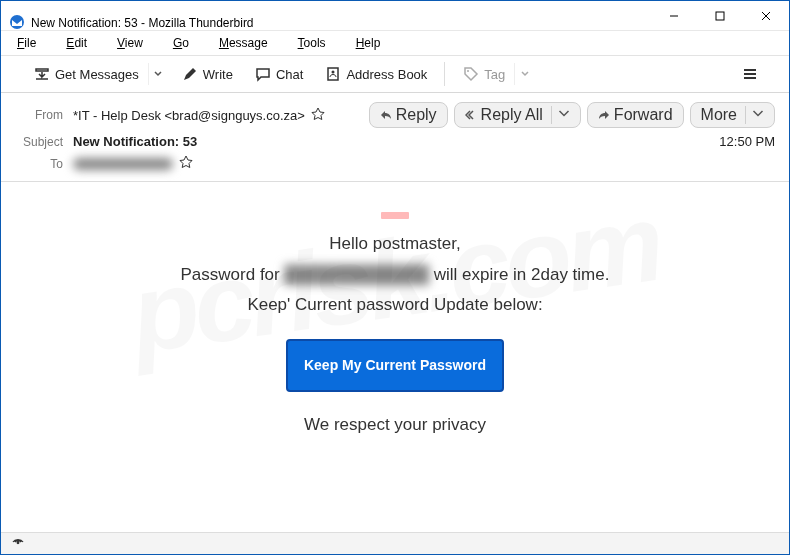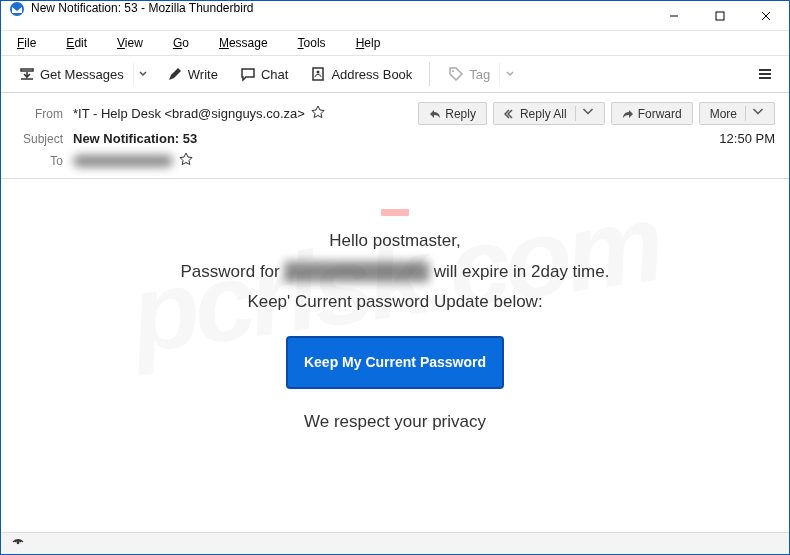--- a/index.html
+++ b/index.html
@@ -1,39 +1,39 @@
 <!DOCTYPE html>
 <html><head>
 <meta charset="utf-8">
 <style>
 * { box-sizing: border-box; margin: 0; padding: 0; font-family: "Segoe UI", Tahoma, sans-serif; }
 body { width: 790px; height: 555px; background: #fff; border: 1px solid #0a5ab3; overflow: hidden; position: relative; }
-.titlebar { height: 30px; background: #fff; display: flex; align-items: flex-start; padding: 0 0 0 8px; border-bottom: 1px solid #e8e8e8; }
+.titlebar { height: 30px; background: #fff; display: flex; align-items: flex-end; padding: 0 0 0 8px; border-bottom: 1px solid #e8e8e8; }
 .titlebar .tb-icon { width: 16px; height: 16px; margin-right: 6px; }
 .titlebar .tb-title { font-size: 12px; color: #000; flex: 1; }
 .winbtns { display: flex; height: 100%; }
 .winbtn { width: 46px; height: 30px; display: flex; align-items: center; justify-content: center; }
 .winbtn svg { width: 10px; height: 10px; }
 .menubar { height: 24px; padding: 0 10px; display: flex; align-items: center; gap: 18px; font-size: 12px; color: #000; }
 .menubar span { padding: 2px 6px; }
 .menubar u { text-decoration: underline; text-decoration-color: #000; }
-.toolbar { height: 38px; border-top: 1px solid #e3e3e3; border-bottom: 1px solid #d8d8d8; display: flex; align-items: center; padding: 0 8px; gap: 4px; }
+.toolbar { height: 38px; border-top: 1px solid #e3e3e3; border-bottom: 1px solid #d8d8d8; display: flex; align-items: center; padding: 0 23px; gap: 4px; }
 .tbtn { display: flex; align-items: center; gap: 5px; padding: 4px 8px; font-size: 13px; color: #222; border: 1px solid transparent; border-radius: 3px; }
 .tbtn svg { width: 16px; height: 16px; }
 .tsep { width: 1px; height: 24px; background: #ddd; margin: 0 4px; }
 .tdropcaret { width: 20px; display: flex; align-items: center; justify-content: center; border-left: 1px solid #eee; height: 22px; }
 .tcombo { display: flex; align-items: center; border: 1px solid transparent; border-radius: 3px; }
 .hamburger { margin-left: auto; width: 32px; height: 28px; display: flex; align-items: center; justify-content: center; }
 .msgheader { padding: 6px 14px 6px 14px; border-bottom: 1px solid #ddd; }
 .mhrow { display: flex; align-items: center; padding: 3px 0; font-size: 13px; }
 .mhlabel { width: 48px; text-align: right; color: #777; margin-right: 10px; font-size: 12px; }
 .mhval { color: #222; }
 .mhsubj { font-weight: 600; }
 .actions { display: flex; gap: 6px; margin-left: auto; }
-.abtn { display: flex; align-items: center; gap: 4px; background: #f1f1f1; border: 1px solid #cfcfcf; border-radius: 2px; padding: 3px 10px; font-size: 12px; color: #333; }
+.abtn { display: flex; align-items: center; gap: 4px; background: #f1f1f1; border: 1px solid #cfcfcf; border-radius: 8px; padding: 3px 10px; font-size: 16px; color: #333; }
 .abtn svg { width: 12px; height: 12px; }
 .acaret { border-left: 1px solid #cfcfcf; padding-left: 6px; margin-left: 4px; }
 .star { color: #555; }
 .time { margin-left: auto; color: #222; font-size: 13px; }
 .blur { filter: blur(5px); background: #888; color: transparent; border-radius: 8px; display: inline-block; height: 12px; width: 100px; vertical-align: middle; }
 .msgbody { padding: 30px 40px 10px 40px; text-align: center; color: #333; font-family: Georgia, serif; font-size: 17px; line-height: 1.8; }
 .msgbody .cta { display: inline-block; margin: 18px auto; background: #0a6cdc; color: #fff; font-family: "Segoe UI", sans-serif; font-weight: 600; font-size: 14px; padding: 12px 16px; border: 2px solid #0b4ba8; border-radius: 4px; }
 .redbar { width: 28px; height: 7px; background: #ffb9b9; margin: 0 auto 10px auto; border-radius: 1px; }
 .inlineblur { filter: blur(5px); color: #888; }
 .statusbar { position: absolute; bottom: 0; left: 0; right: 0; height: 22px; background: #f4f4f4; border-top: 1px solid #ddd; display: flex; align-items: center; padding: 0 10px; }

